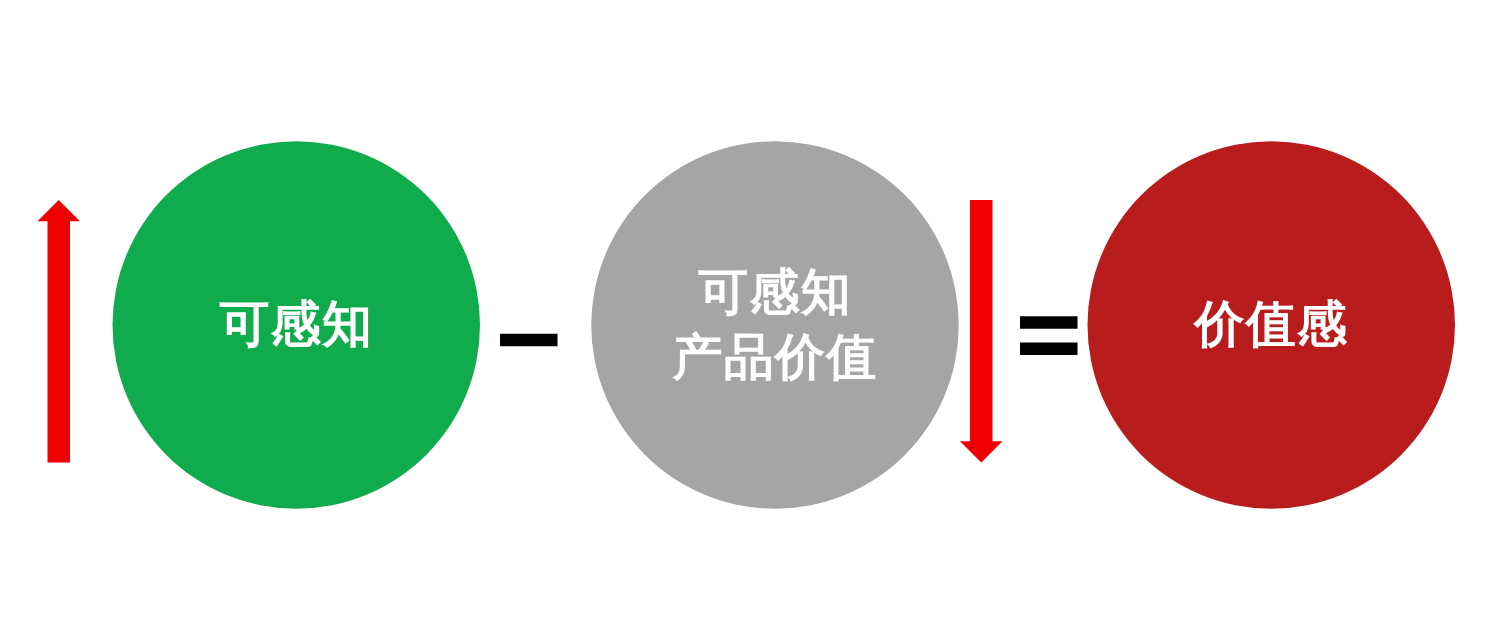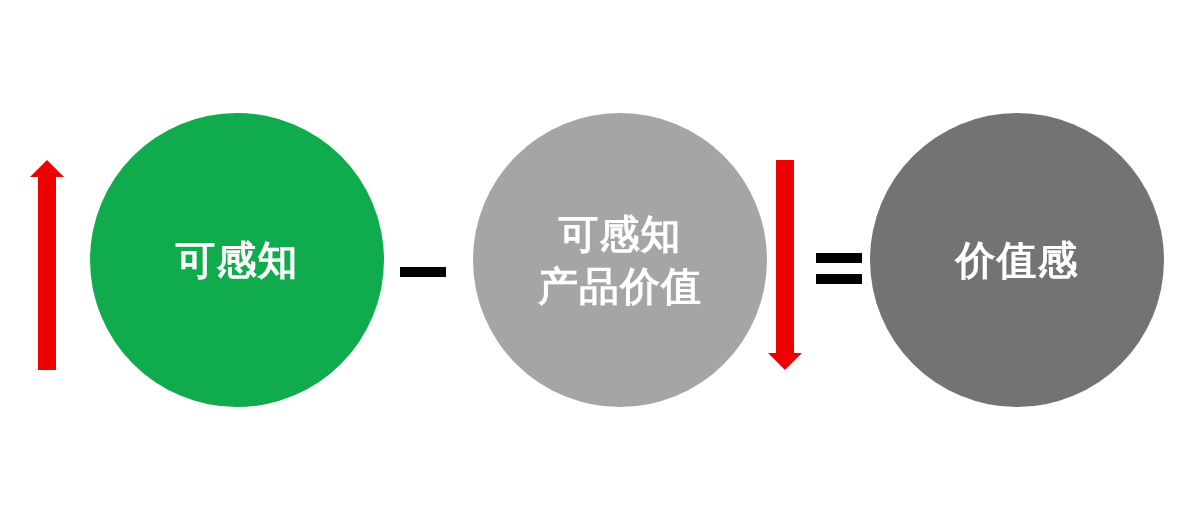--- a/index.html
+++ b/index.html
@@ -3,21 +3,21 @@
   <meta charset="utf-8">
   <style>
     html, body { margin:0; padding:0; }
     body { width:1191px; height:507px; background:#ffffff; position:relative; overflow:hidden;
       font-family: "DejaVu Sans", "Liberation Sans", sans-serif; }
     .circle { position:absolute; border-radius:50%; display:flex; align-items:center; justify-content:center;
       flex-direction:column; color:#ffffff; font-weight:bold; text-align:center; }
     .circle .line { font-size:40px; line-height:52px; letter-spacing:1px; }
     #c1 { left:90px; top:113px; width:294px; height:294px; background:#10ab4c; }
     #c2 { left:473px; top:113px; width:294px; height:294px; background:#a5a5a5; }
-    #c3 { left:870px; top:113px; width:294px; height:294px; background:#737373; }
+    #c3 { left:870px; top:113px; width:294px; height:294px; background:#b91c1c; }
     .arrow { position:absolute; }
     .minus { position:absolute; left:400px; top:267px; width:46px; height:10px; background:#000; }
     .eq { position:absolute; left:816px; width:46px; height:10px; background:#000; }
   </style>
 </head>
 <body>
 
 <svg class="arrow" style="left:28px;top:158px;" width="38" height="214" viewBox="0 0 38 214">
   <polygon points="19,2 36,19 28,19 28,212 10,212 10,19 2,19" fill="#ee0000"></polygon>
 </svg>

